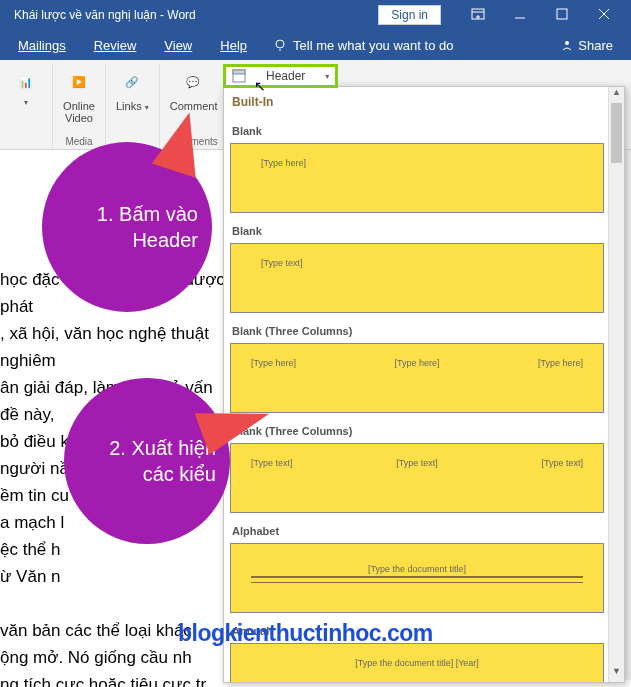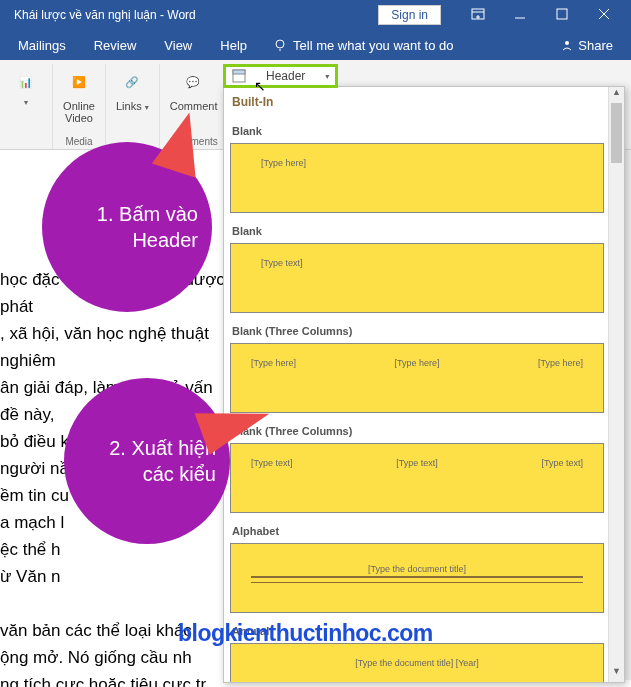--- a/index.html
+++ b/index.html
@@ -6,21 +6,21 @@
   body { width:631px; height:687px; overflow:hidden; background:#fff; position:relative; }
 
   .titlebar { height:30px; background:#2b579a; color:#fff; display:flex; align-items:center; padding:0 6px; font-size:12px; }
   .titlebar .doc-title { flex:0 0 auto; padding-left:8px; }
   .titlebar .spacer { flex:1; }
   .signin-btn { background:#fff; color:#2b579a; border:1px solid #ccc; padding:2px 12px; margin-right:16px; font-size:12px; }
   .winbtn { width:42px; text-align:center; font-size:14px; cursor:pointer; }
   .winbtn svg { stroke:#fff; stroke-width:1; fill:none; }
 
   .tabbar { height:30px; background:#2b579a; color:#fff; display:flex; align-items:center; font-size:13px; padding:0 4px; }
-  .tab { padding:0 14px; cursor:pointer; }
+  .tab { padding:0 14px; cursor:pointer;text-decoration:underline; }
   .tellme { display:flex; align-items:center; gap:6px; padding:0 12px; }
   .tellme svg { width:14px; height:14px; stroke:#fff; fill:none; }
   .share { margin-left:auto; padding:0 14px; display:flex; align-items:center; gap:4px; }
 
   .ribbon { height:90px; background:#f3f3f3; border-bottom:1px solid #d4d4d4; display:flex; padding:4px 0 0 0; }
   .rgroup { display:flex; flex-direction:column; align-items:center; padding:0 6px; border-right:1px solid #e1e1e1; }
   .rgroup-body { display:flex; flex:1; align-items:flex-start; gap:4px; }
   .rgroup-label { font-size:10px; color:#666; padding:2px 0; }
   .rbtn { display:flex; flex-direction:column; align-items:center; padding:2px 4px; font-size:11px; color:#444; cursor:pointer; }
   .rbtn .ico { width:32px; height:32px; display:flex; align-items:center; justify-content:center; }

